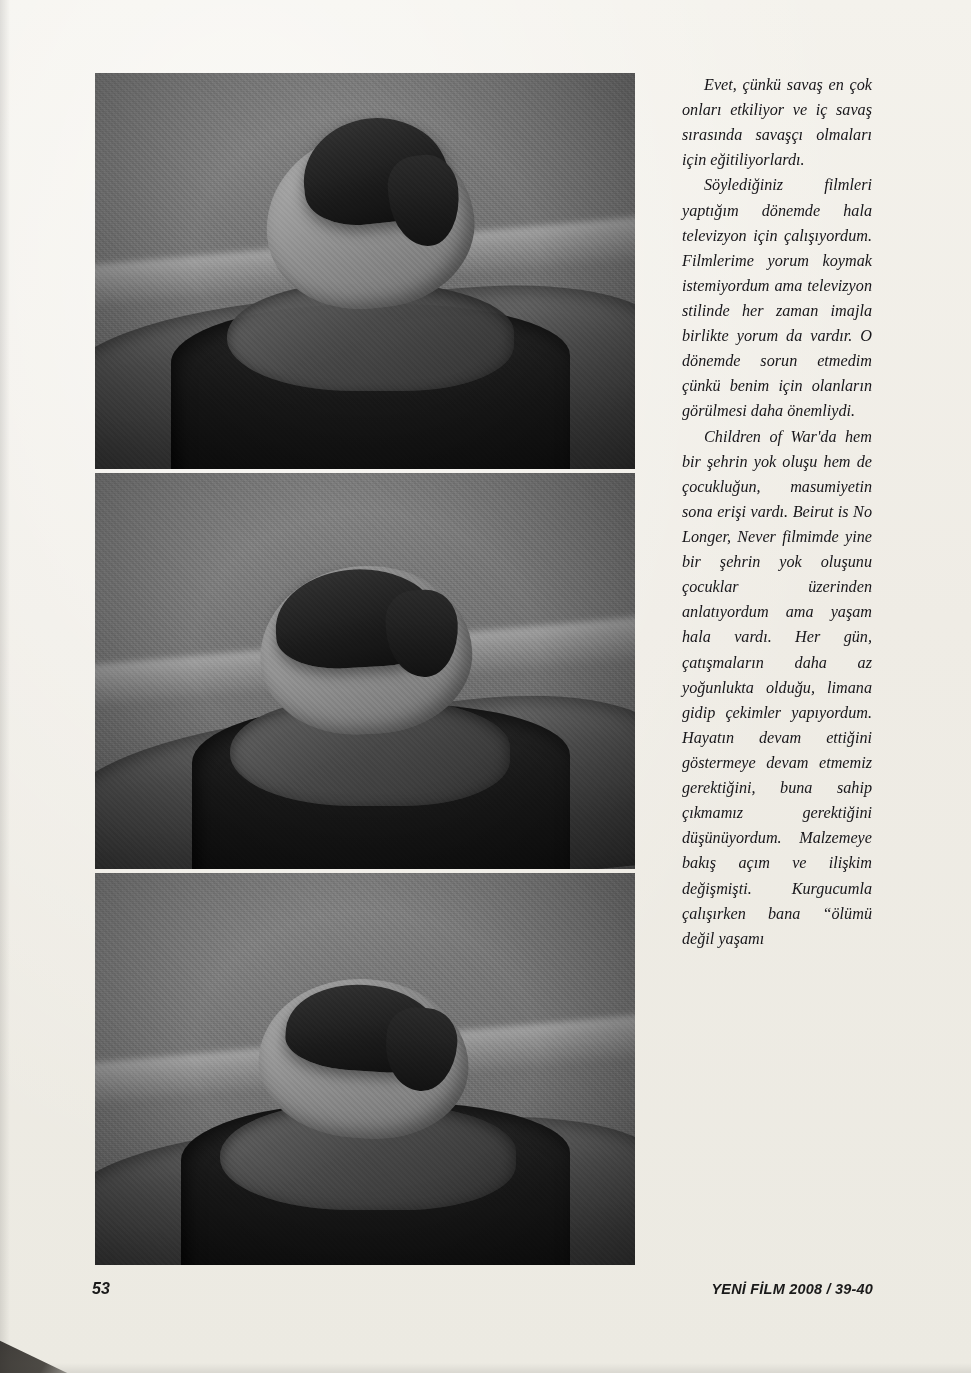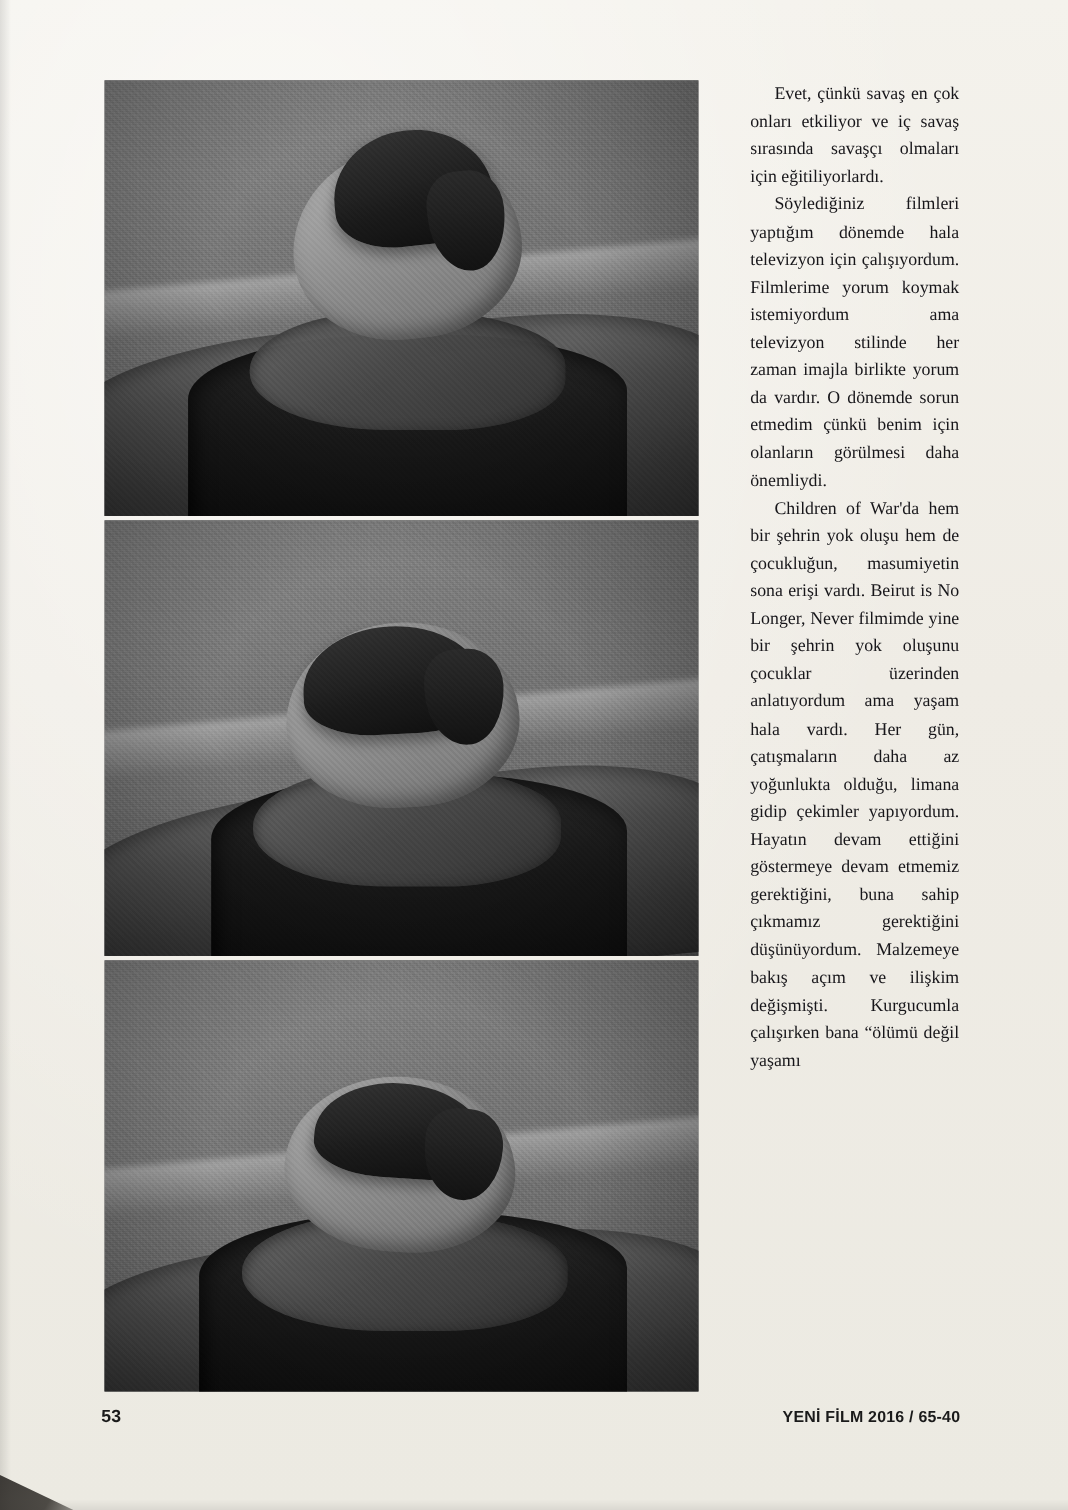--- a/index.html
+++ b/index.html
@@ -11,20 +11,21 @@
     width: 971px;
     height: 1373px;
     position: relative;
     font-family: "Liberation Serif", serif;
     overflow: hidden;
   }
   .page {
     position: absolute;
     inset: 0;
     background: #7dd3fc;
+    font-style: italic;
   }
   
   .page::before {
     content: "";
     position: absolute;
     inset: 0;
     background:
       radial-gradient(ellipse at 25% 18%, rgba(255,255,255,0.55), rgba(255,255,255,0) 60%),
       linear-gradient(180deg, #f4f2ec 0%, #efece5 45%, #eceae2 100%);
     pointer-events: none;
@@ -304,18 +305,18 @@
 
   </div>
 
   <div class="text-column">
     <p>Evet, çünkü savaş en çok onları etkiliyor ve iç savaş sırasında savaşçı olmaları için eğitiliyorlardı.</p>
     <p class="cont">Söylediğiniz filmleri yaptığım dönemde hala televizyon için çalışıyordum. Filmlerime yorum koymak istemiyordum ama televizyon stilinde her zaman imajla birlikte yorum da vardır. O dönemde sorun etmedim çünkü benim için olanların görülmesi daha önemliydi.</p>
     <p class="cont">Children of War'da hem bir şehrin yok oluşu hem de çocukluğun, masumiyetin sona erişi vardı. Beirut is No Longer, Never filmimde yine bir şehrin yok oluşunu çocuklar üzerinden anlatıyordum ama yaşam hala vardı. Her gün, çatışmaların daha az yoğunlukta olduğu, limana gidip çekimler yapıyordum. Hayatın devam ettiğini göstermeye devam etmemiz gerektiğini, buna sahip çıkmamız gerektiğini düşünüyordum. Malzemeye bakış açım ve ilişkim değişmişti. Kurgucumla çalışırken bana “ölümü değil yaşamı</p>
   </div>
 
   <div class="page-number">53</div>
-  <div class="footer-source">YENİ FİLM 2016 / 65-40</div>
+  <div class="footer-source">YENİ FİLM 2008 / 39-40</div>
 
   <div class="scan-edge-left"></div>
   <div class="scan-edge-bottom"></div>
   <div class="scan-corner"></div>
 </div>
 
 </body></html>

